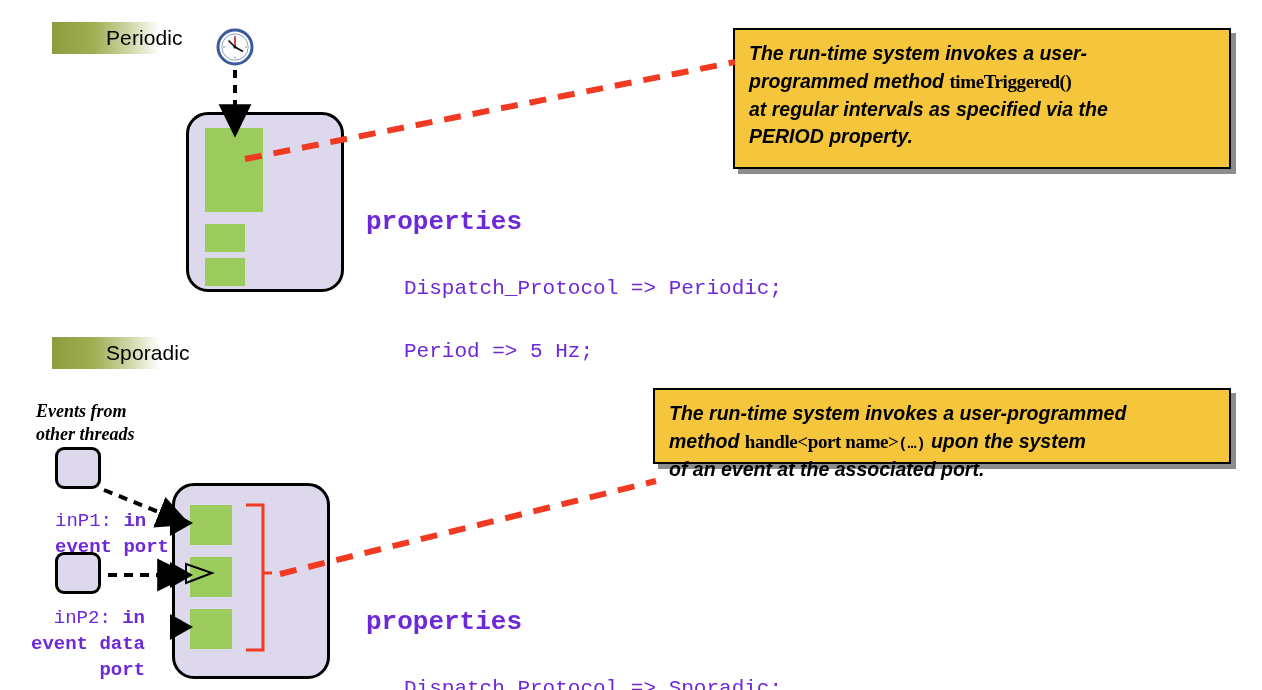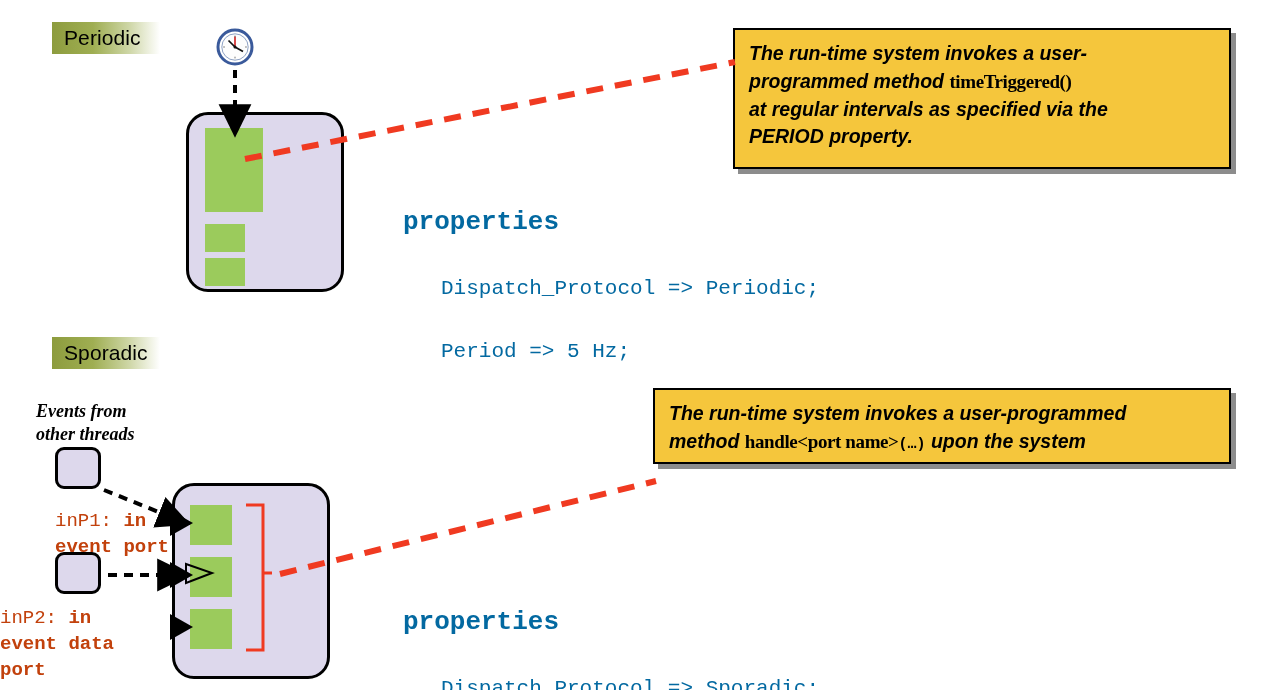--- a/index.html
+++ b/index.html
@@ -32,20 +32,21 @@
     align-items: center;
     padding-left: 12px;
     box-sizing: border-box;
   }
   .section-chip span {
     font-family: "Liberation Sans", sans-serif;
     font-size: 21px;
     color: #000000;
     letter-spacing: .1px;
     white-space: nowrap;
+    margin-left: 42px;
   }
 
   
   .thread-box {
     position: absolute;
     background: #ddd8ec;
     border: 3px solid #000000;
     border-radius: 22px;
     box-sizing: border-box;
   }
@@ -90,23 +91,22 @@
     font-family: "Liberation Mono", monospace;
     font-style: normal;
     font-weight: bold;
     font-size: 15px;
   }
 
   
   .code-block {
     position: absolute;
     font-family: "Liberation Mono", monospace;
-    color: #0369a1;
+    color: #6d28d9;
     white-space: pre;
-    margin-left: 37px;
   }
   .code-head {
     font-size: 26px;
     font-weight: bold;
     line-height: 1.25;
   }
   .code-line {
     font-size: 21px;
     line-height: 1.32;
     padding-left: 38px;
@@ -121,21 +121,21 @@
     font-size: 18px;
     line-height: 1.25;
     color: #000000;
     white-space: pre;
   }
   .port-label {
     position: absolute;
     font-family: "Liberation Mono", monospace;
     font-size: 19px;
     line-height: 1.38;
-    color: #c2410c;
+    color: #6d28d9;
     white-space: pre;
   }
   .port-label b { font-weight: bold; }
 
   svg.overlay {
     position: absolute;
     left: 0; top: 0;
     width: 1262px;
     height: 690px;
     pointer-events: none;
@@ -176,32 +176,32 @@
   <div class="src-box" style="left:55px; top:552px; width:46px; height:42px;"></div>
 
   <div class="thread-box" style="left:172px; top:483px; width:158px; height:196px;"></div>
   <div class="green-block" style="left:190px; top:505px; width:42px; height:40px;"></div>
   <div class="green-block" style="left:190px; top:557px; width:42px; height:40px;"></div>
   <div class="green-block" style="left:190px; top:609px; width:42px; height:40px;"></div>
 
   <div class="port-label" style="left:55px; top:508px;"><span>inP1:</span> <b>in
 event port</b></div>
 
-  <div class="port-label" style="left:0; top:605px;"><span>inP2:</span> <b>in
+  <div class="port-label" style="left:31px; top:605px;text-align:right;"><span>inP2:</span> <b>in
 event data
 port</b></div>
 
   <div class="code-block" style="left:366px; top:570px;">
     <div class="code-head">properties</div>
     <div class="code-line">Dispatch_Protocol =&gt; Sporadic;</div>
     
   </div>
 
   <div class="callout" style="left:653px; top:388px; width:578px; height:76px;">
-    <p><span>The run-time system invokes a user-programmed</span><br><span>method </span><span class="mono">handle&lt;port name&gt;</span><span class="small-mono">(…)</span><span> upon the system</span><br></p>
+    <p><span>The run-time system invokes a user-programmed</span><br><span>method </span><span class="mono">handle&lt;port name&gt;</span><span class="small-mono">(…)</span><span> upon the system</span><br><span>of an event at the associated port.</span></p>
   </div>
 
   <svg class="overlay" viewBox="0 0 1262 690">
     <defs>
       <marker id="blkarrow" markerWidth="9" markerHeight="9" refX="7.2" refY="4.5" orient="auto" markerUnits="strokeWidth">
         <path d="M0,0.4 L8.4,4.5 L0,8.6 Z" fill="#000"></path>
       </marker>
     </defs>
 
     <g>

